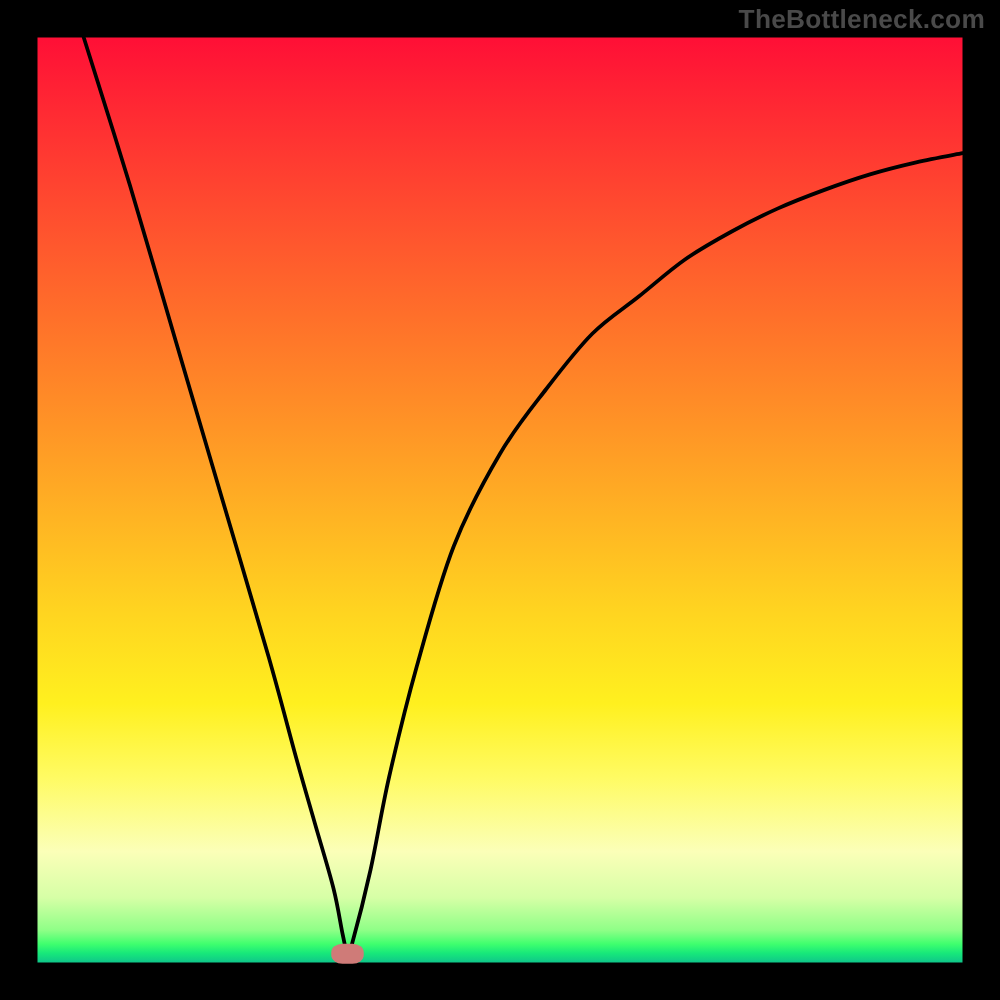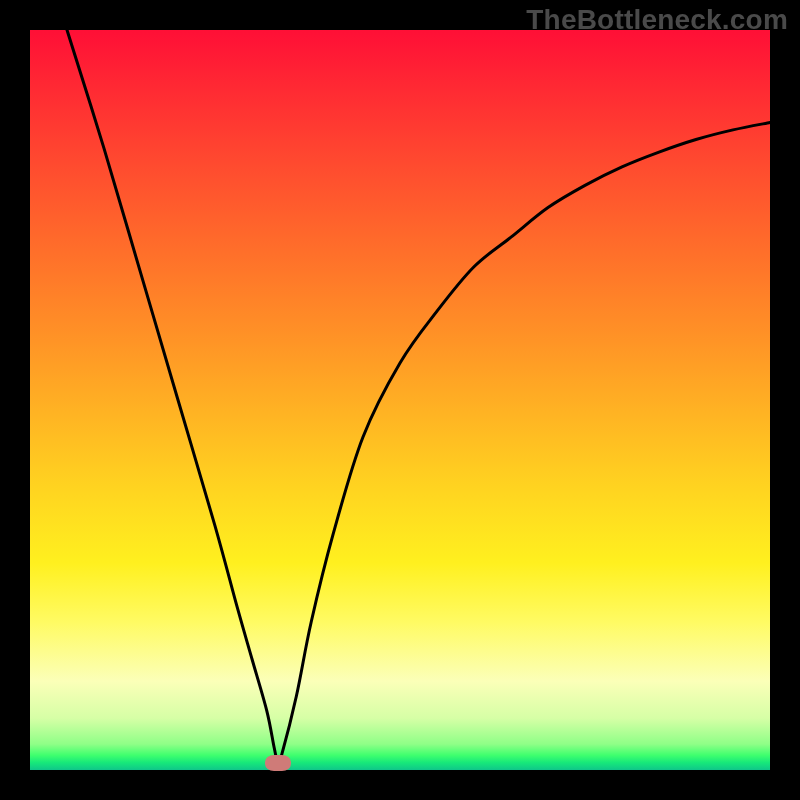--- a/index.html
+++ b/index.html
@@ -41,21 +41,21 @@
       #3fff6e 98%,
       #17e87a 99%,
       #0fc68a 100%
     );
   }
   .watermark {
     position: absolute;
     top: 4px;
     right: 12px;
     color: #4a4a4a;
-    font-size: 28px;
+    font-size: 21px;
     font-weight: 600;
     letter-spacing: 0.2px;
     user-select: none;
   }
   .marker {
     position: absolute;
     width: 26px;
     height: 16px;
     background: #cf7b78;
     border-radius: 9px / 7px;

